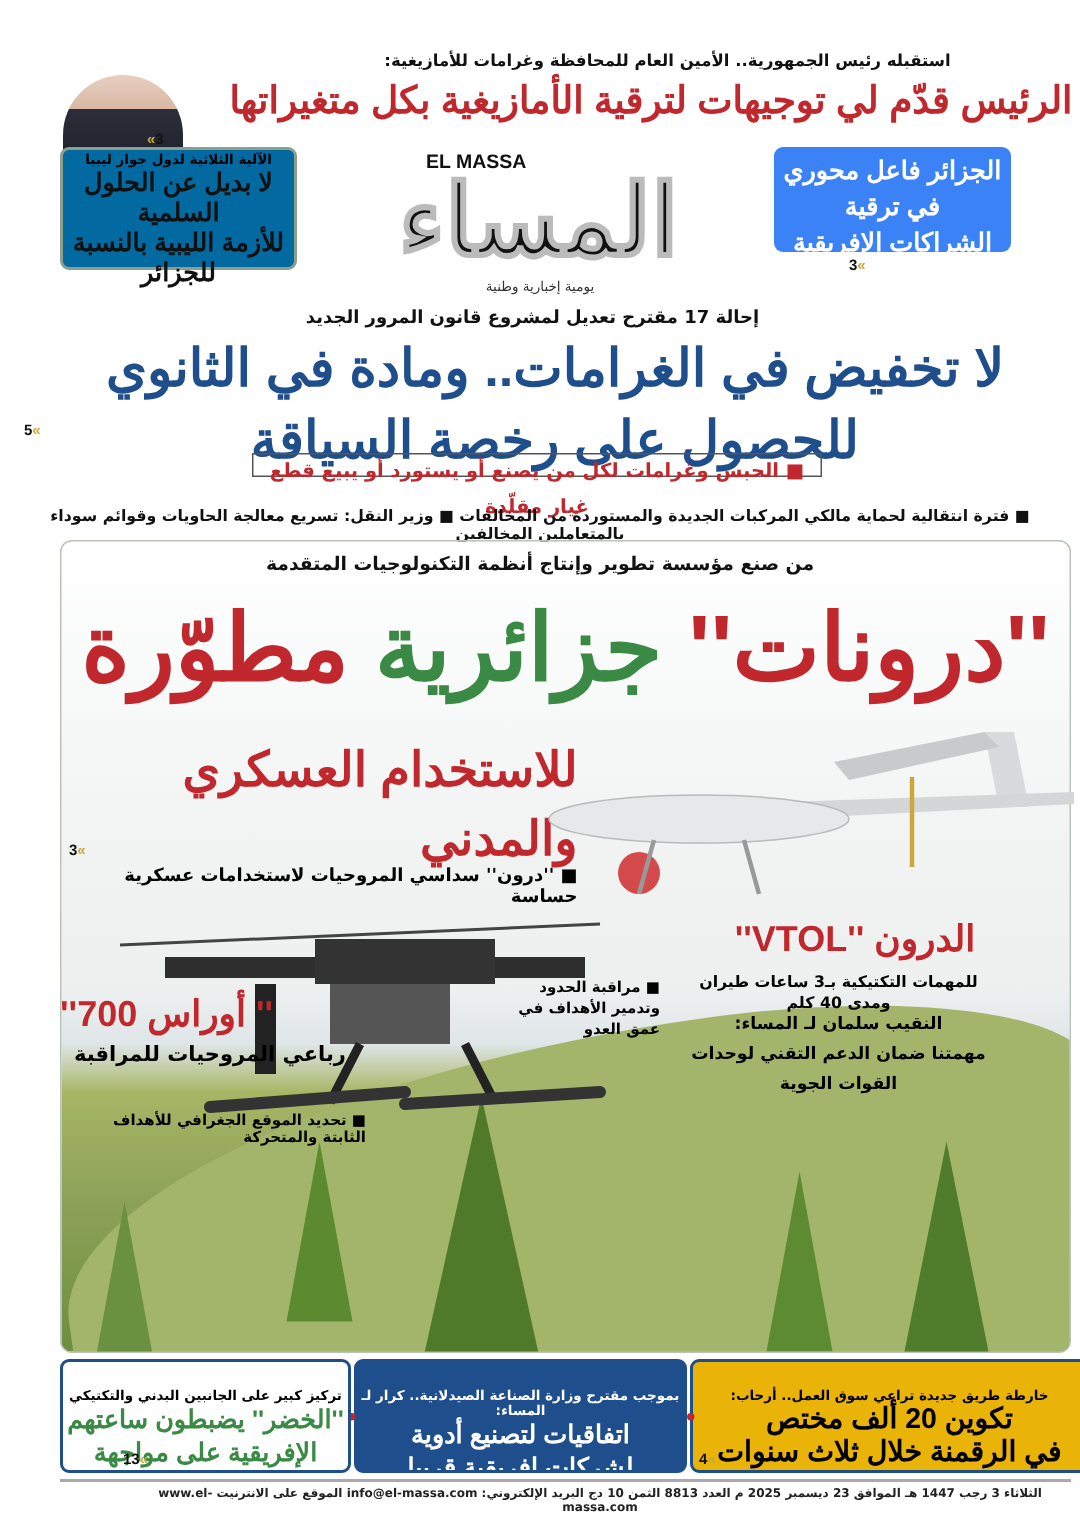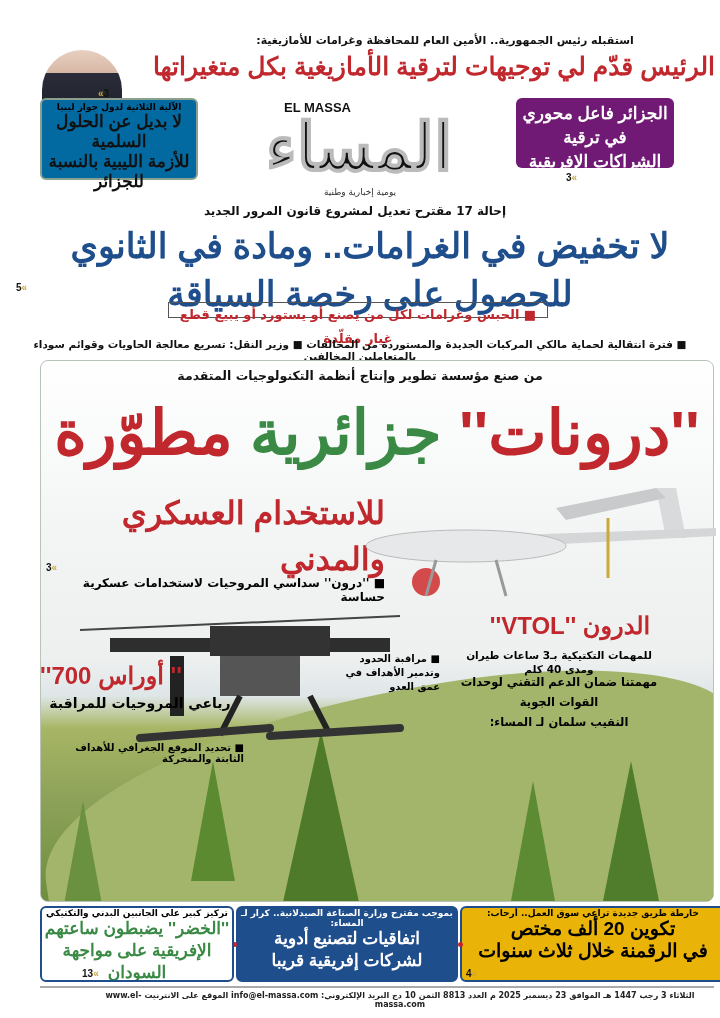--- a/index.html
+++ b/index.html
@@ -13,21 +13,21 @@
 .top-kicker{top:34px;left:200px;width:490px;text-align:center;font-size:11px}
 .top-head{top:52px;left:120px;width:595px;text-align:right;font-size:25px;font-weight:bold;color:#c0282d;letter-spacing:-1px;font-family:"Liberation Sans",sans-serif}
 .president-photo{top:50px;left:42px;width:80px;height:50px;border-radius:40px 40px 0 0;background:linear-gradient(180deg,#e8cfc0 0%,#d8b8a5 45%,#2b2e3a 46%,#22252f 100%)}
 .box-left{top:98px;left:40px;width:158px;height:82px;background:#0369a1;border:2px solid #8aa08e;border-radius:6px;text-align:center;padding-top:2px}
 .box-left .k{font-size:9px;font-weight:bold}
 .box-left .h{font-size:17px;font-weight:bold;line-height:20px;color:#111;font-family:"Liberation Sans",sans-serif}
 .masthead{top:98px;left:204px;width:310px;height:88px}
 .masthead .en{position:absolute;top:2px;left:80px;font-family:"Liberation Sans",sans-serif;font-weight:bold;font-size:13px;color:#111;direction:ltr}
 .masthead .logo{position:absolute;top:18px;left:4px;width:302px;height:62px;font-family:"Liberation Sans",sans-serif;font-weight:bold;font-size:66px;line-height:62px;text-align:center;color:#111;-webkit-text-stroke:2px #bbb;letter-spacing:-2px}
 .tagline{top:187px;left:260px;width:200px;text-align:center;font-size:9px;color:#333}
-.box-green{top:98px;left:516px;width:158px;height:70px;background:#701a75;border-radius:6px;color:#fff;text-align:center;font-weight:bold;font-size:17px;line-height:24px;padding-top:4px;font-family:"Liberation Sans",sans-serif}
+.box-green{top:98px;left:516px;width:158px;height:70px;background:#3b82f6;border-radius:6px;color:#fff;text-align:center;font-weight:bold;font-size:17px;line-height:24px;padding-top:4px;font-family:"Liberation Sans",sans-serif}
 .sub-kicker{top:204px;left:150px;width:410px;text-align:center;font-size:12px}
 .main-head{top:222px;left:30px;width:680px;text-align:center;font-size:35px;font-weight:bold;color:#1f4e8c;font-family:"Liberation Sans",sans-serif;letter-spacing:-1.5px;line-height:48px}
 .redbox{top:302px;left:168px;width:380px;height:16px;border:1.5px solid #555;text-align:center;font-size:13px;font-weight:bold;color:#c0282d;line-height:24px}
 .bullets{top:338px;left:10px;width:700px;text-align:center;font-size:10.5px;font-weight:bold;color:#111}
 .feature{top:360px;left:40px;width:674px;height:542px;border:1px solid #b8c4b8;border-radius:8px;overflow:hidden;background:linear-gradient(180deg,#ffffff 0%,#f2f4f4 35%,#eef0f0 55%,#dfe6e8 62%,#a7b665 68%,#8fa35a 80%,#6d8e3e 100%)}
 .hill{position:absolute;left:0;top:330px;width:700px;height:260px;background:#a3b56a;border-radius:70% 40% 0 0 / 60% 30% 0 0;transform:rotate(-8deg)}
 .tree{position:absolute;width:0;height:0;border-left:22px solid transparent;border-right:22px solid transparent;border-bottom:120px solid #557f2c}
 .feat-kicker{top:368px;left:150px;width:420px;text-align:center;font-size:12.5px;font-weight:bold;color:#111}
 .feat-head{top:388px;left:40px;width:674px;text-align:center;font-size:62px;font-weight:bold;font-family:"Liberation Sans",sans-serif;line-height:90px;letter-spacing:-2px}
 .feat-sub{top:490px;left:40px;width:345px;text-align:right;font-size:32px;font-weight:bold;color:#c0282d;font-family:"Liberation Sans",sans-serif;line-height:46px;letter-spacing:-1px}
@@ -38,21 +38,21 @@
 .vtol-quote{top:672px;left:450px;width:218px;text-align:center;font-size:11.5px;font-weight:bold;line-height:20px}
 .quad{top:610px;left:70px;width:340px;height:150px}
 .aures-title{top:662px;left:40px;width:200px;text-align:left;font-size:24px;font-weight:bold;color:#c0282d;font-family:"Liberation Sans",sans-serif}
 .aures-text{top:694px;left:40px;width:200px;text-align:center;font-size:14px;font-weight:bold;line-height:18px}
 .bullet2{top:742px;left:44px;width:200px;text-align:right;font-size:10px;font-weight:bold}
 .bullet3{top:652px;left:340px;width:100px;text-align:right;font-size:10px;font-weight:bold;line-height:14px}
 .bottom-box{top:906px;height:76px;border:2px solid #1f4e8c;border-radius:6px;text-align:center;overflow:hidden}
 .bb1{left:460px;width:266px;background:#eab308}
 .bb2{left:236px;width:222px;background:#1f4e8c;color:#fff}
 .bb3{left:40px;width:194px;background:#fff}
-.bottom-box .k{font-size:9px;font-weight:bold;margin-top:0}
+.bottom-box .k{font-size:9px;font-weight:bold;margin-top:18px}
 .bottom-box .h{font-size:19px;font-weight:bold;line-height:22px;font-family:"Liberation Sans",sans-serif}
 .footer-line{top:986px;left:40px;width:674px;height:2px;background:#aaa}
 .footer{top:991px;left:90px;width:620px;text-align:center;font-size:8px;color:#222;font-weight:bold}
 .dot{width:5px;height:5px;border-radius:50%;background:#c0282d;position:absolute}
 </style>
 </head>
 <body>
 
 <div class="abs kicker top-kicker">استقبله رئيس الجمهورية.. الأمين العام للمحافظة وغرامات للأمازيغية:</div>
 <div class="abs president-photo"></div>
@@ -109,22 +109,22 @@
   <ellipse cx="70" cy="104" rx="14" ry="14" fill="#d44a4a"></ellipse>
   <line x1="80" y1="82" x2="70" y2="118" stroke="#999" stroke-width="3"></line>
   <line x1="140" y1="82" x2="150" y2="118" stroke="#999" stroke-width="3"></line>
   <line x1="252" y1="40" x2="252" y2="100" stroke="#c9a93a" stroke-width="3"></line>
 </svg>
 <div class="abs bullet1">■ ''درون'' سداسي المروحيات لاستخدامات عسكرية حساسة</div>
 
 <div class="abs vtol-title">الدرون ''VTOL''</div>
 <div class="abs vtol-text">للمهمات التكتيكية بـ3 ساعات طيران ومدى 40 كلم</div>
 <div class="abs vtol-quote">
+  <div>النقيب سلمان لـ المساء:</div>
   <div>مهمتنا ضمان الدعم التقني لوحدات القوات الجوية</div>
-  <div>النقيب سلمان لـ المساء:</div>
 </div>
 
 <svg class="abs quad" viewBox="0 0 340 150">
   <line x1="10" y1="20" x2="330" y2="6" stroke="#444" stroke-width="2"></line>
   <rect x="40" y="28" width="280" height="14" fill="#2e2e2e"></rect>
   <rect x="140" y="16" width="120" height="30" fill="#333"></rect>
   <rect x="150" y="46" width="80" height="40" fill="#555"></rect>
   <rect x="100" y="46" width="14" height="60" fill="#222"></rect>
   <line x1="170" y1="86" x2="150" y2="125" stroke="#222" stroke-width="6"></line>
   <line x1="240" y1="86" x2="260" y2="125" stroke="#222" stroke-width="6"></line>

